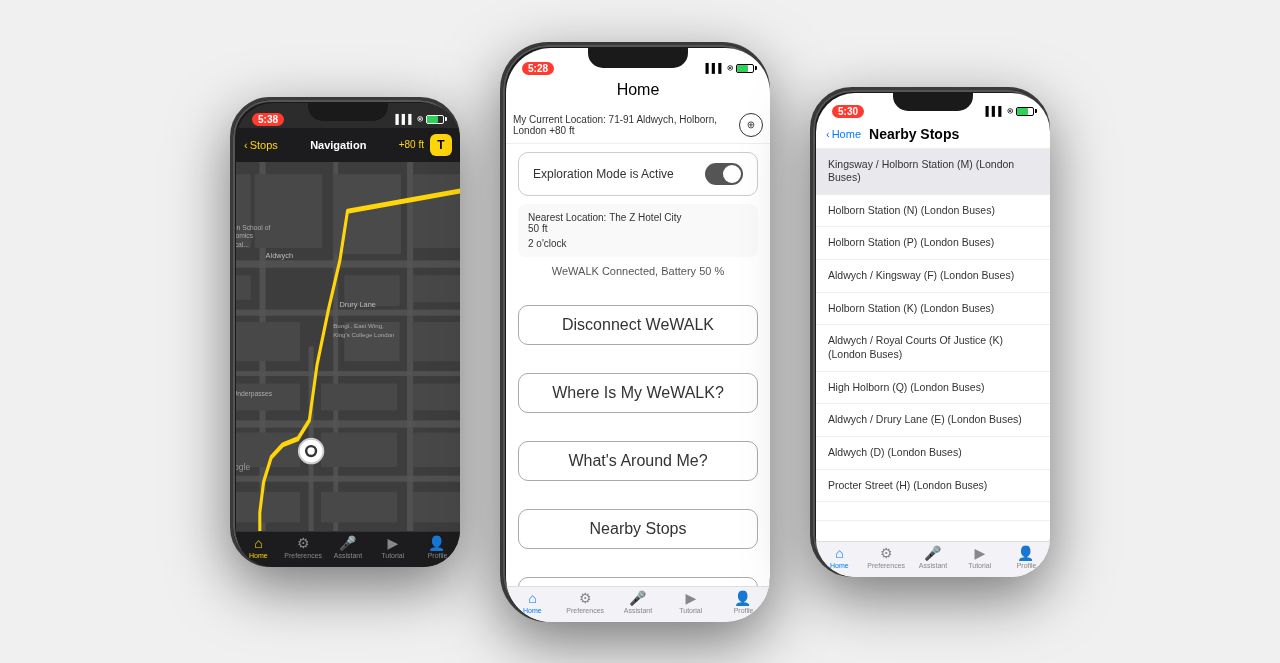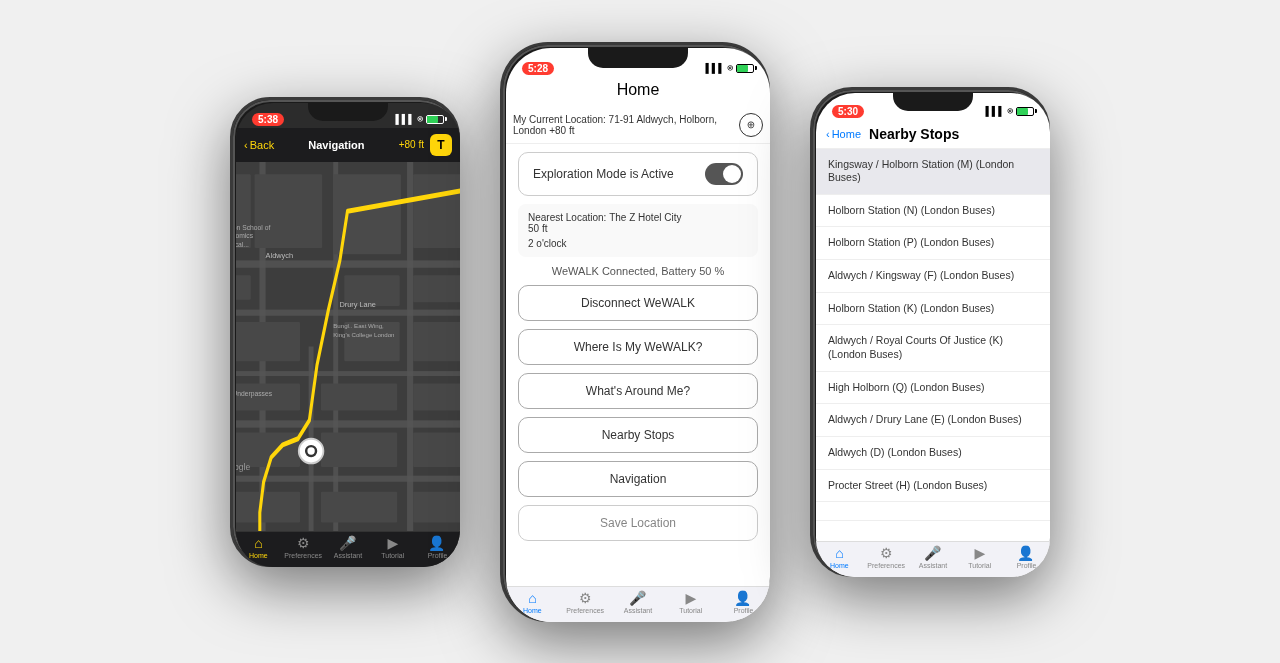--- a/index.html
+++ b/index.html
@@ -285,23 +285,24 @@
       font-size: 11px;
       color: #555;
       text-align: center;
     }
 
     .action-btn {
       border: 1.5px solid #aaa;
       border-radius: 10px;
       padding: 10px;
       text-align: center;
-      font-size: 12px;
+      font-size: 16px;
       color: #333;
       cursor: pointer;
+      margin-top: 20px;
     }
 
     .nearby-nav-bar {
       display: flex;
       align-items: center;
       padding: 6px 10px;
       border-bottom: 1px solid #eee;
     }
 
     .nearby-back {
@@ -377,21 +378,21 @@
         <span>⌾</span>
         <div class="battery-icon" style="border-color:#fff;">
           <div class="battery-fill"></div>
         </div>
       </div>
     </div>
 
     <div class="map-nav-bar">
       <div class="nav-back">
         <span>‹</span>
-        <span>Back</span>
+        <span>Stops</span>
       </div>
       <span class="nav-title">Navigation</span>
       <span class="nav-elevation">+80 ft</span>
       <div class="nav-icon-btn">
         <span>T</span>
       </div>
     </div>
 
     <div class="map-container">
       <svg width="100%" height="100%" viewBox="0 0 224 300" preserveAspectRatio="xMidYMid slice">

